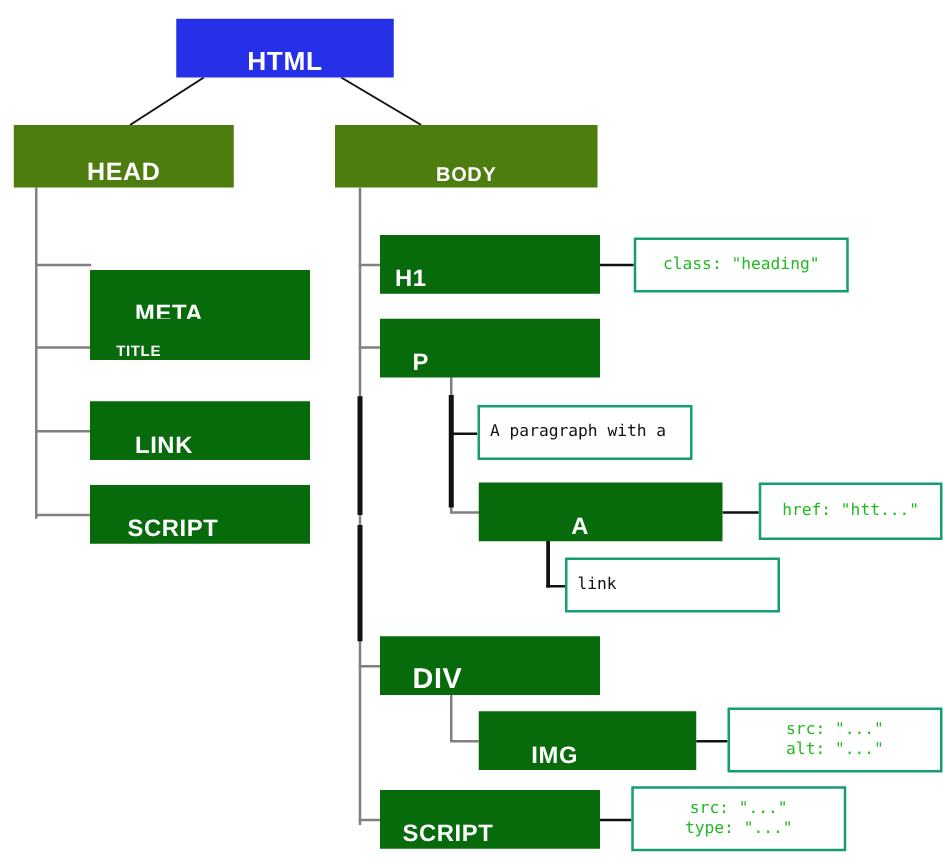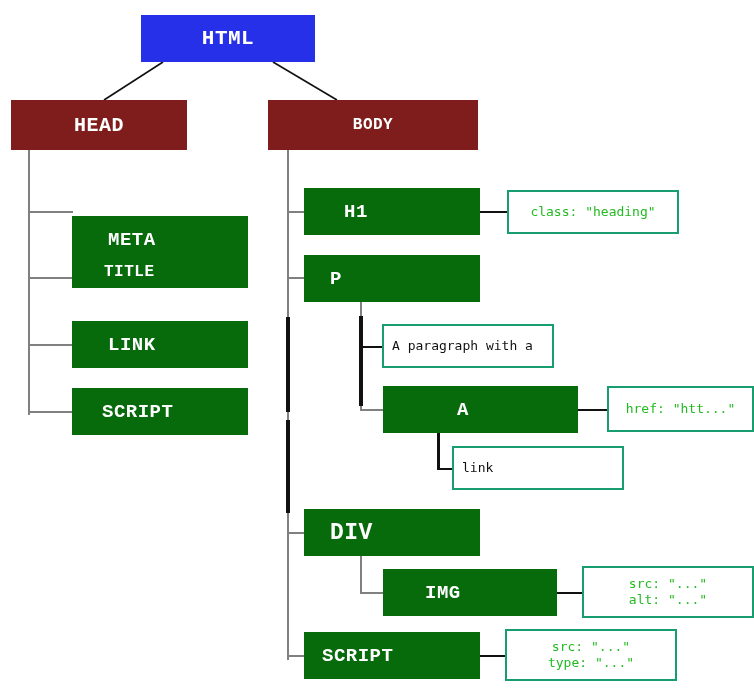--- a/index.html
+++ b/index.html
@@ -9,30 +9,30 @@
     font-family:"Liberation Serif", serif;
     position:relative;
     overflow:hidden;
   }
   #canvas { position:absolute; inset:0; width:754px; height:689px; }
 
   .node {
     position:absolute;
     box-sizing:border-box;
     display:flex;
-    align-items:center;
+    align-items:flex-end;
     color:#ffffff;
     font-weight:bold;
-    font-family:Liberation Mono, monospace;
+    font-family:Liberation Sans, sans-serif;
     letter-spacing:0.5px;
     white-space:nowrap;
     z-index:3;
   }
   .node.root     { background:#2530e8; }
-  .node.section  { background:#7f1d1d; }
+  .node.section  { background:#4d7c0f; }
   .node.element  { background:#076b0c; }
 
   .node.centered { justify-content:center; }
   .node.indented { justify-content:flex-start; }
 
   .attrbox {
     position:absolute;
     box-sizing:border-box;
     background:#ffffff;
     border:2px solid #179e6e;
@@ -114,33 +114,33 @@
 </div>
 
 <div class="node section centered" style="left:268px; top:100px; width:210px; height:50px; font-size:16px;">
   <span>BODY</span>
 </div>
 
 <div class="node element indented" style="left:72px; top:188px; width:176px; height:47px; font-size:19px; padding-left:36px;margin-top:28px;">
   <span>META</span>
 </div>
 
-<div class="node element indented" style="left:72px; top:255px; width:176px; height:33px; font-size:16px; padding-left:32px;">
+<div class="node element indented" style="left:72px; top:255px; width:176px; height:33px; font-size:12px; padding-left:21px;">
   <span>TITLE</span>
 </div>
 
 <div class="node element indented" style="left:72px; top:321px; width:176px; height:47px; font-size:19px; padding-left:36px;">
   <span>LINK</span>
 </div>
 
 <div class="node element indented" style="left:72px; top:388px; width:176px; height:47px; font-size:19px; padding-left:30px;">
   <span>SCRIPT</span>
 </div>
 
-<div class="node element indented" style="left:304px; top:188px; width:176px; height:47px; font-size:19px; padding-left:40px;">
+<div class="node element indented" style="left:304px; top:188px; width:176px; height:47px; font-size:19px; padding-left:12px;">
   <span>H1</span>
 </div>
 
 <div class="node element indented" style="left:304px; top:255px; width:176px; height:47px; font-size:19px; padding-left:26px;">
   <span>P</span>
 </div>
 
 <div class="node element indented" style="left:383px; top:386px; width:195px; height:47px; font-size:19px; padding-left:74px;">
   <span>A</span>
 </div>

